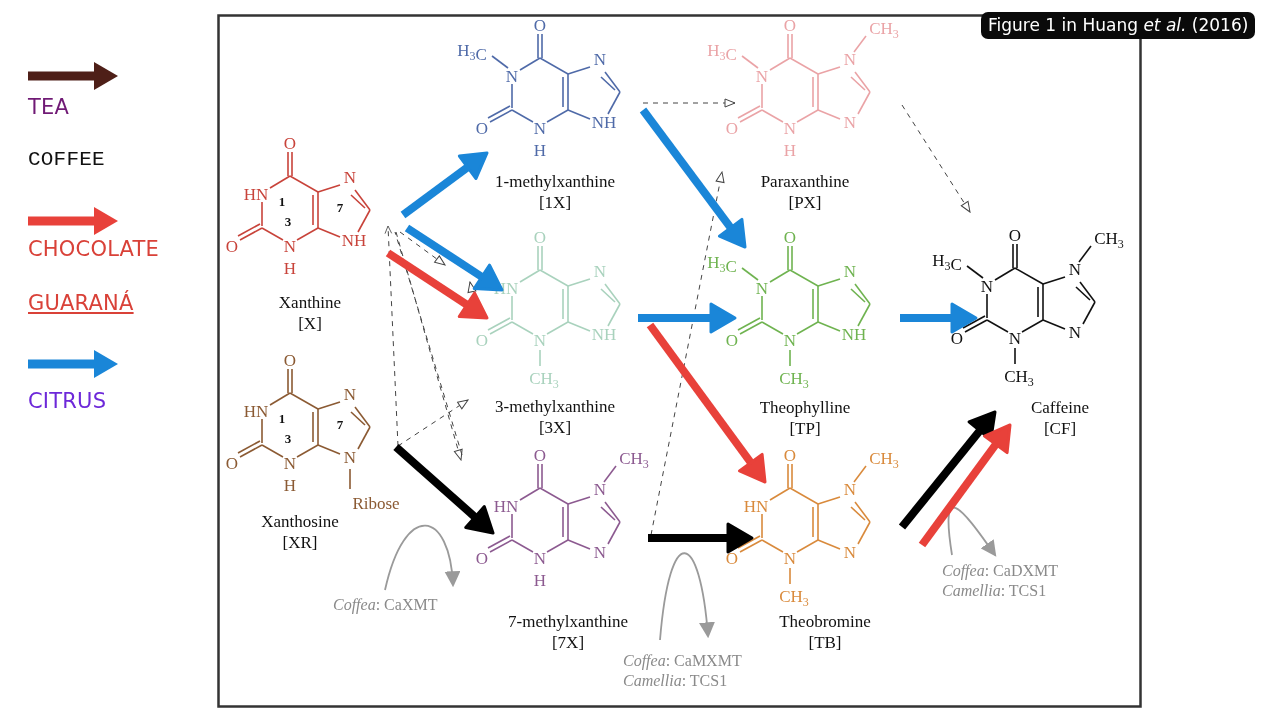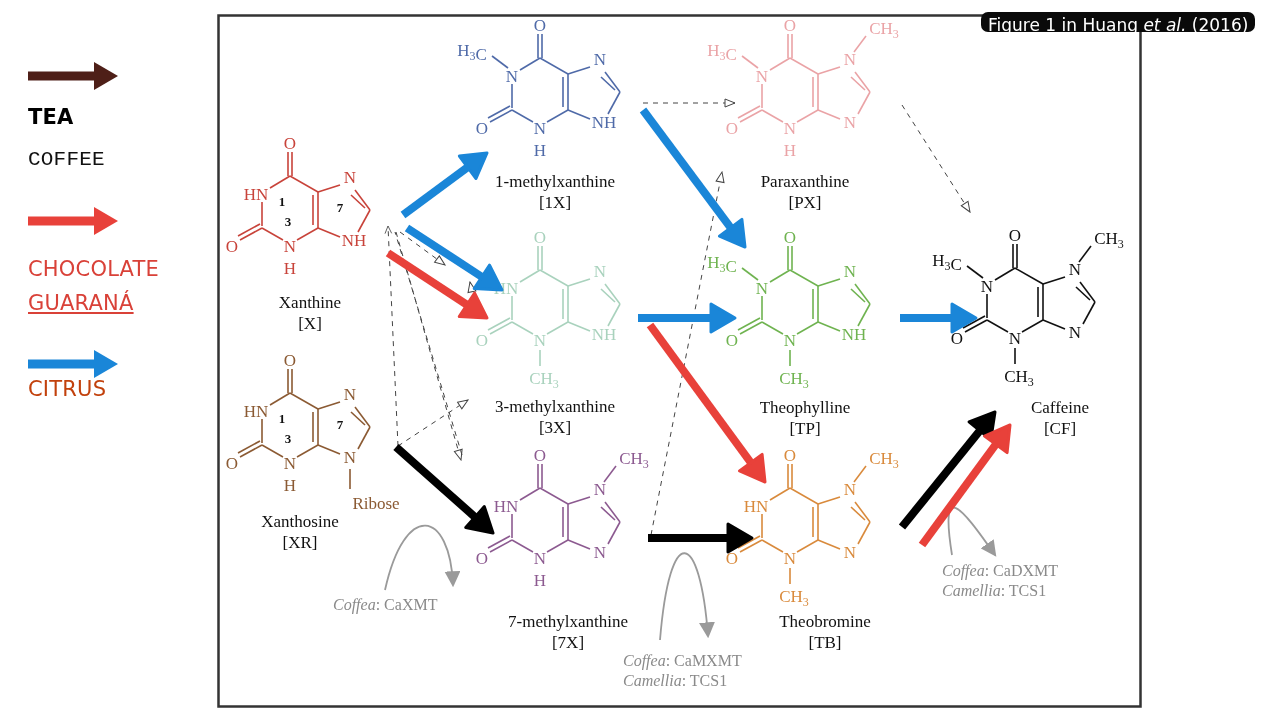--- a/index.html
+++ b/index.html
@@ -1,52 +1,52 @@
 <!DOCTYPE html>
 <html><head>
 <meta charset="utf-8">
 <style>
   html, body { margin:0; padding:0; background:#ffffff; }
   body { width:1280px; height:720px; position:relative; overflow:hidden; font-family:"Liberation Sans", sans-serif; }
   #stage { position:absolute; left:0; top:0; width:1280px; height:720px; }
   .legend { position:absolute; left:28px; top:0; width:190px; }
   .legend-text { position:absolute; left:0; font-family:"DejaVu Sans", sans-serif; font-size:21px; line-height:35px; white-space:nowrap; letter-spacing:0.2px; }
   .legend-arrow { position:absolute; left:0; }
-  .caption-badge { position:absolute; left:981px; top:12px; height:20px; padding:0 7px; background:#0a0a0a; color:#fff; border-radius:7px; font-family:"DejaVu Sans", sans-serif; font-size:17px; line-height:27px; white-space:nowrap; }
+  .caption-badge { position:absolute; left:981px; top:12px; height:27px; padding:0 7px; background:#0a0a0a; color:#fff; border-radius:7px; font-family:"DejaVu Sans", sans-serif; font-size:17px; line-height:27px; white-space:nowrap; }
   .caption-badge i { font-style:italic; }
   svg text { font-family:"Liberation Serif", serif; }
   .mol-label { font-size:17px; fill:#111; text-anchor:middle; }
   .atom { font-size:17px; }
   .enzyme { font-size:16px; fill:#8a8a8a; }
 </style>
 </head>
 <body>
 
 <div id="stage">
 
   <div class="legend">
     <svg class="legend-arrow" style="top:60px" width="95" height="32" viewBox="0 0 95 32">
       <line x1="0" y1="16" x2="70" y2="16" stroke-width="9" class="lg-stroke" stroke="#4e1f18"></line>
       <polygon points="66,2 90,16 66,30" class="lg-fill" fill="#4e1f18"></polygon>
     </svg>
-    <div class="legend-text" style="top: 100px; color: #000000; font-weight: bold;">TEA</div>
+    <div class="legend-text" style="top: 90px; color: #701a75;">TEA</div>
     <div class="legend-text" style="top: 142px; color: rgb(17, 17, 17); font-family: Liberation Mono, monospace;">COFFEE</div>
 
     <svg class="legend-arrow" style="top:205px" width="95" height="32" viewBox="0 0 95 32">
       <line x1="0" y1="16" x2="70" y2="16" stroke-width="9" class="lg-stroke" stroke="#e8413a"></line>
       <polygon points="66,2 90,16 66,30" class="lg-fill" fill="#e8413a"></polygon>
     </svg>
-    <div class="legend-text" style="top: 252px; color: rgb(217, 65, 56);">CHOCOLATE</div>
+    <div class="legend-text" style="top: 232px; color: rgb(217, 65, 56);">CHOCOLATE</div>
     <div class="legend-text" style="top: 286px; color: rgb(217, 65, 56); text-decoration: underline;">GUARANÁ</div>
 
     <svg class="legend-arrow" style="top:348px" width="95" height="32" viewBox="0 0 95 32">
       <line x1="0" y1="16" x2="70" y2="16" stroke-width="9" class="lg-stroke" stroke="#1a86d8"></line>
       <polygon points="66,2 90,16 66,30" class="lg-fill" fill="#1a86d8"></polygon>
     </svg>
-    <div class="legend-text" style="top: 372px; color: #c2410c;">CITRUS</div>
+    <div class="legend-text" style="top: 384px; color: #6d28d9;">CITRUS</div>
   </div>
 
   <svg id="fig" width="1280" height="720" viewBox="0 0 1280 720" style="position:absolute;left:0;top:0;">
     <defs>
       <marker id="open-head" viewBox="0 0 12 10" refX="11" refY="5" markerWidth="12" markerHeight="10" orient="auto" markerUnits="userSpaceOnUse">
         <path d="M1,1 L11,5 L1,9 Z" fill="#fff" stroke="#444" stroke-width="1"></path>
       </marker>
       <marker id="open-head-back" viewBox="0 0 12 10" refX="11" refY="5" markerWidth="10" markerHeight="9" orient="auto" markerUnits="userSpaceOnUse">
         <path d="M2,1 L11,5 L2,9" fill="none" stroke="#444" stroke-width="1"></path>
       </marker>

